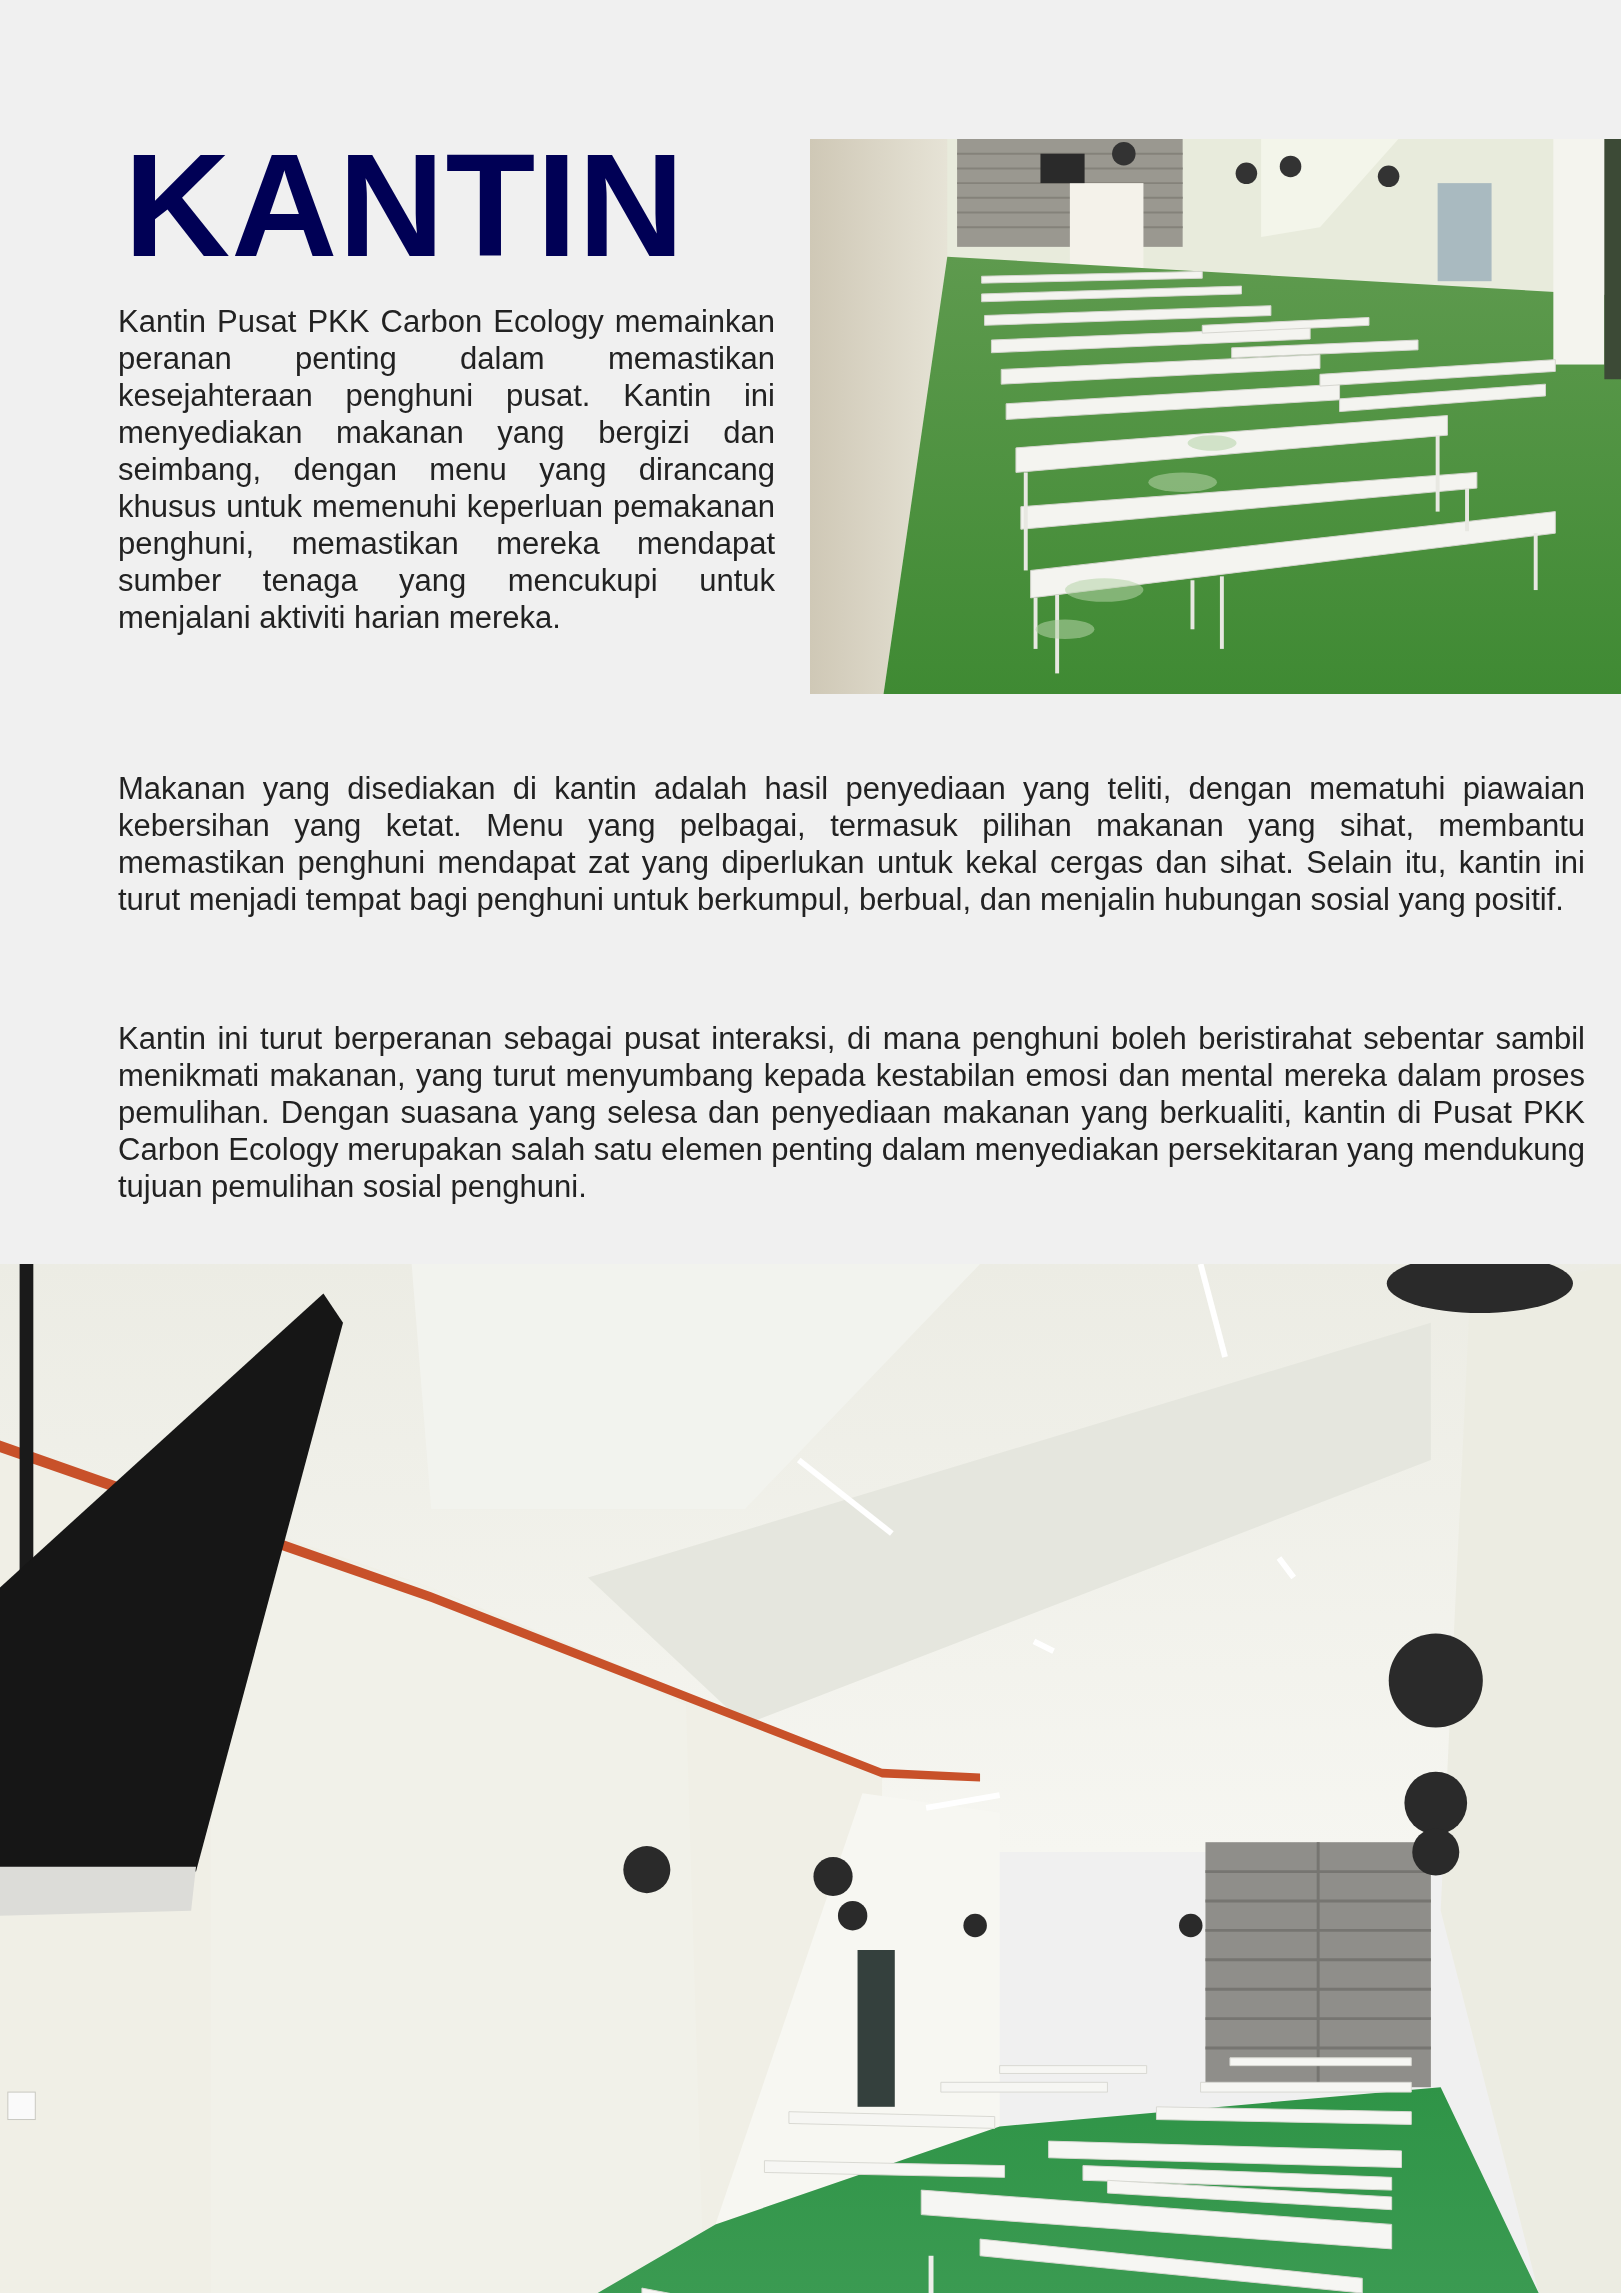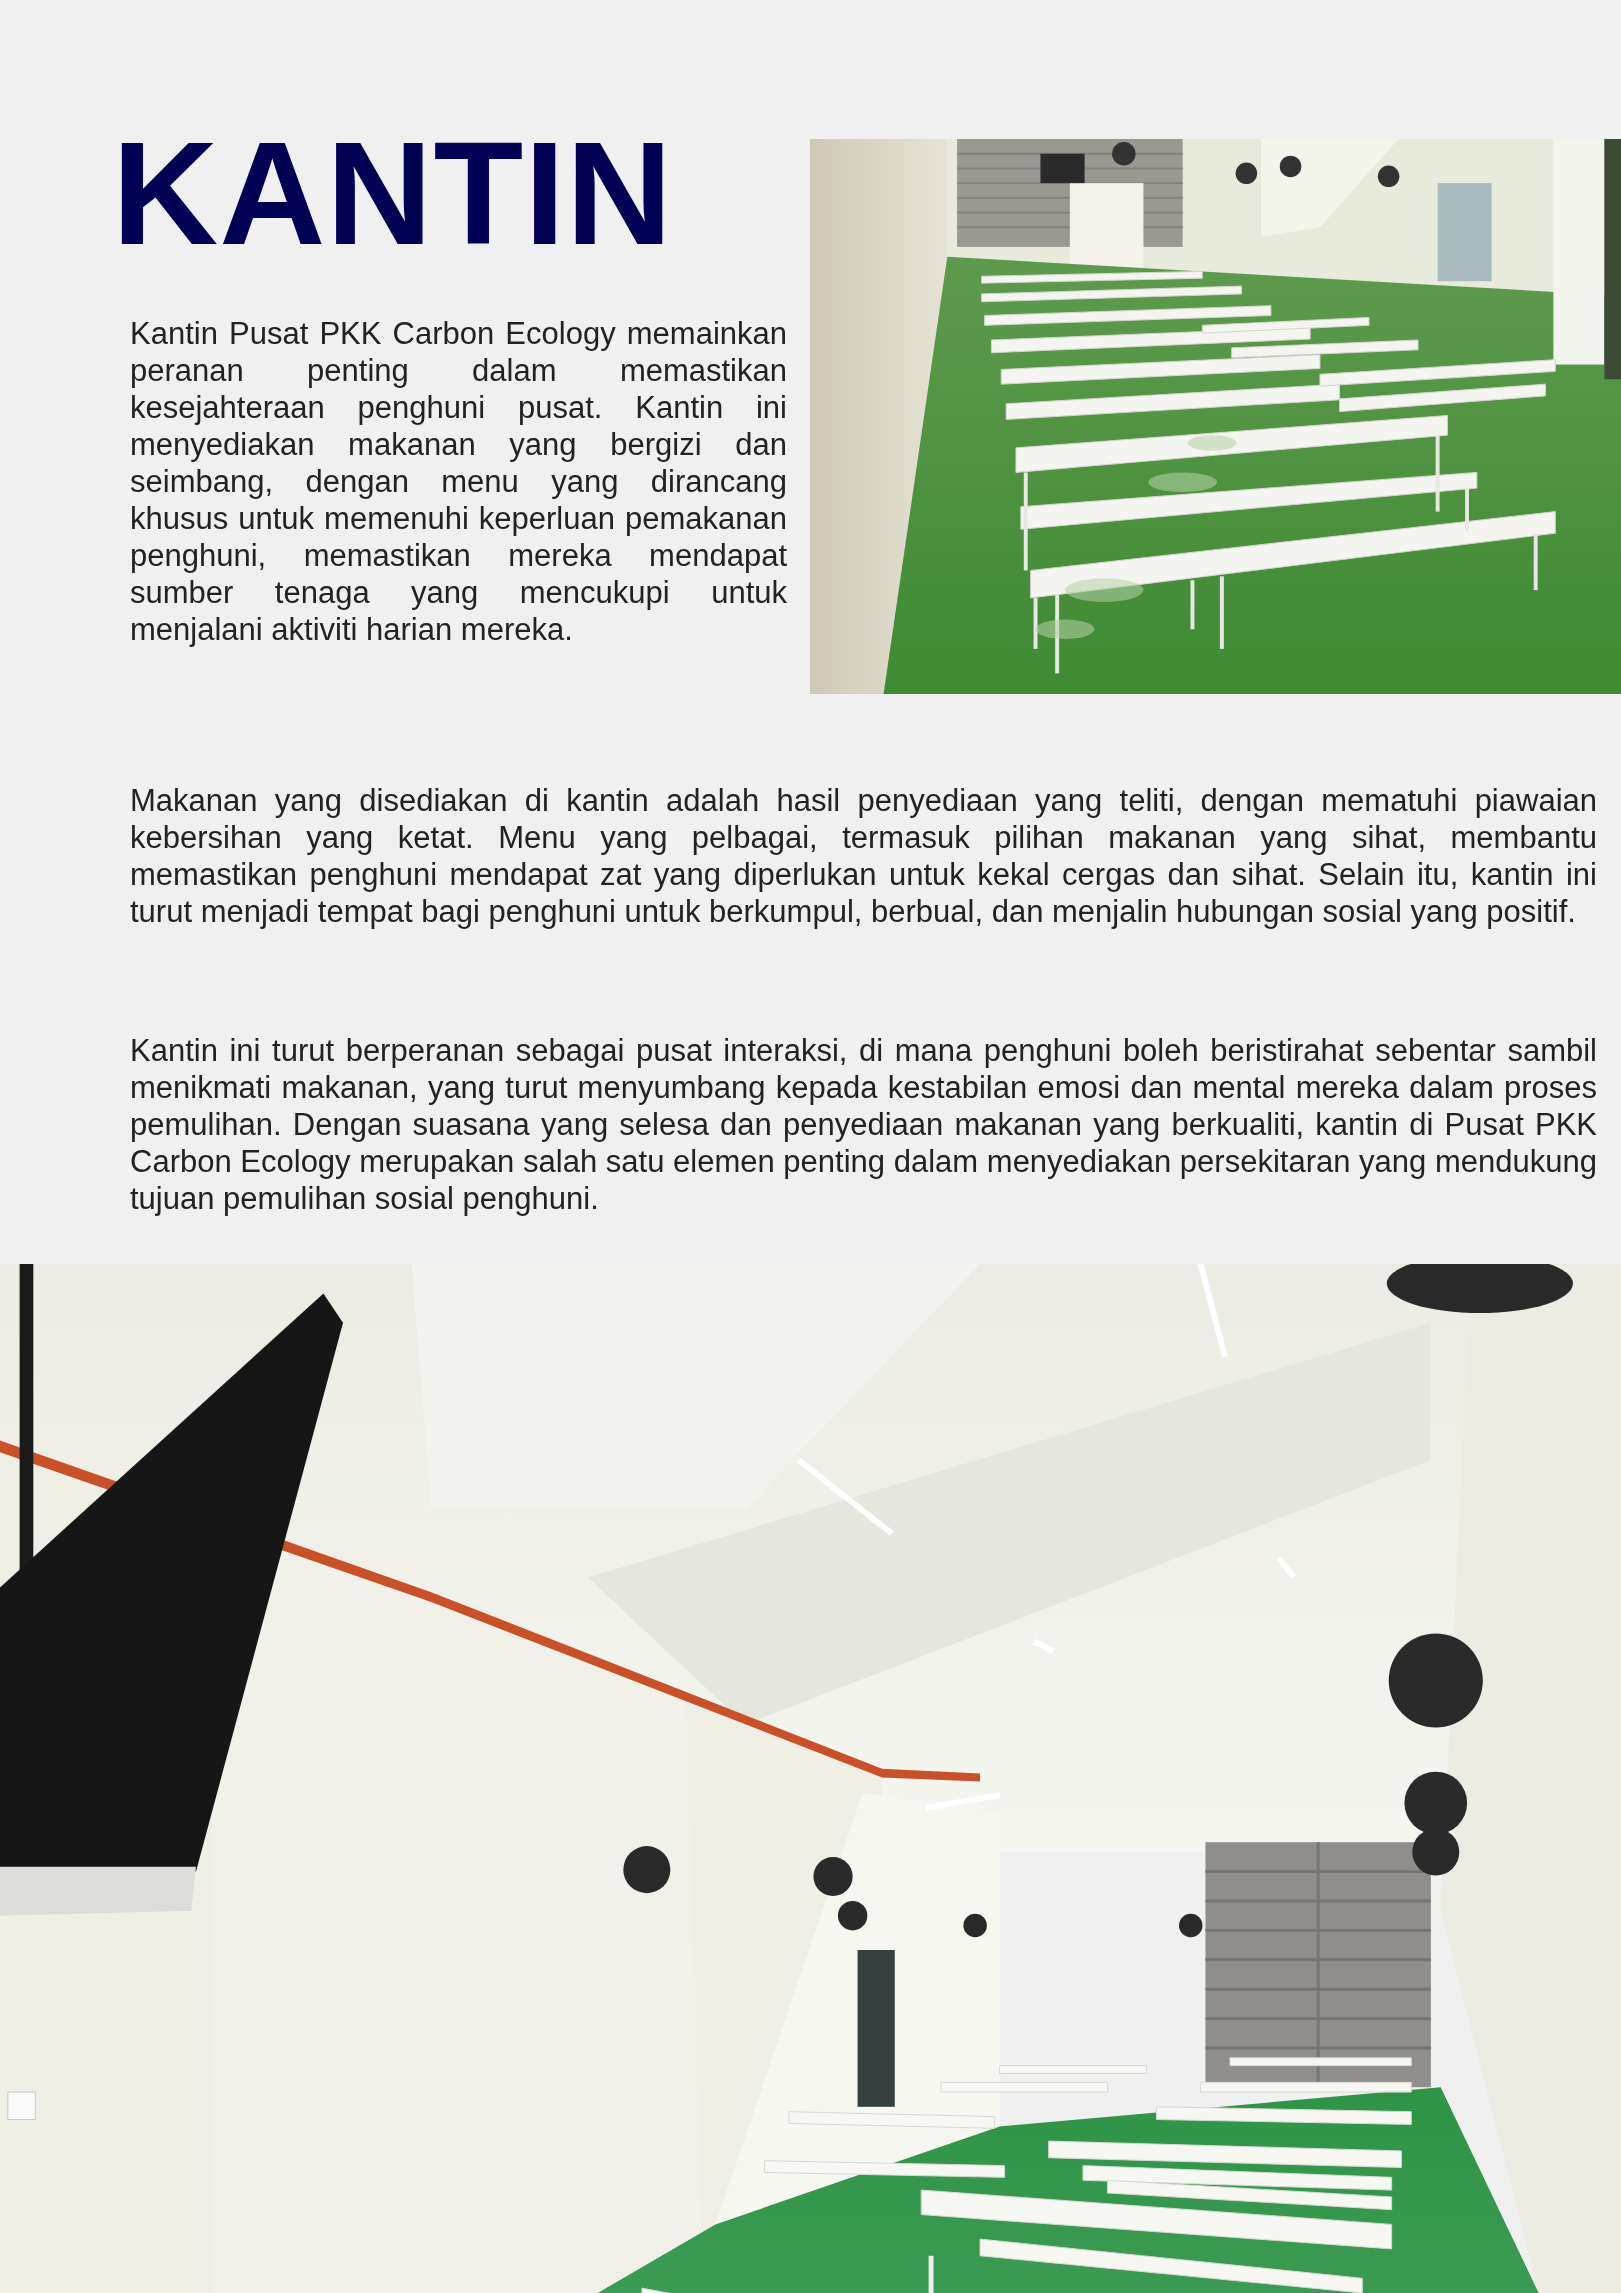--- a/index.html
+++ b/index.html
@@ -12,33 +12,33 @@
       background: #f0f0f0;
       position: relative;
       overflow: hidden;
       font-family: "Liberation Sans", sans-serif;
       color: #222222;
     }
     .title {
       position: absolute;
       left: 108px;
       top: 116px;
-      margin: 4px;
+      margin: 16px;
       font-family: "Liberation Sans", sans-serif;
       font-weight: bold;
       font-size: 147px;
       line-height: 147px;
       letter-spacing: 1px;
       color: #000055;
       transform: scaleX(1.0);
       transform-origin: left top;
     }
     .para {
       position: absolute;
-      margin: 12px;
+      margin: 0;
       font-family: "Liberation Sans", sans-serif;
       font-size: 31px;
       line-height: 37px;
       text-align: justify;
       color: #222222;
       letter-spacing: 0px;
     }
     .para-1 {
       left: 118px;
       top: 303px;

